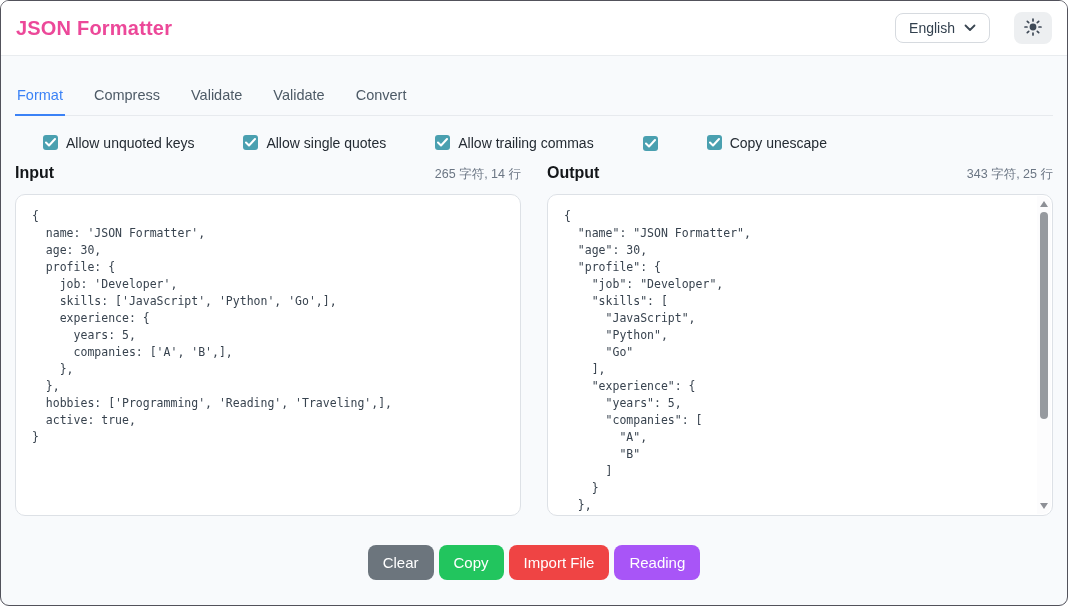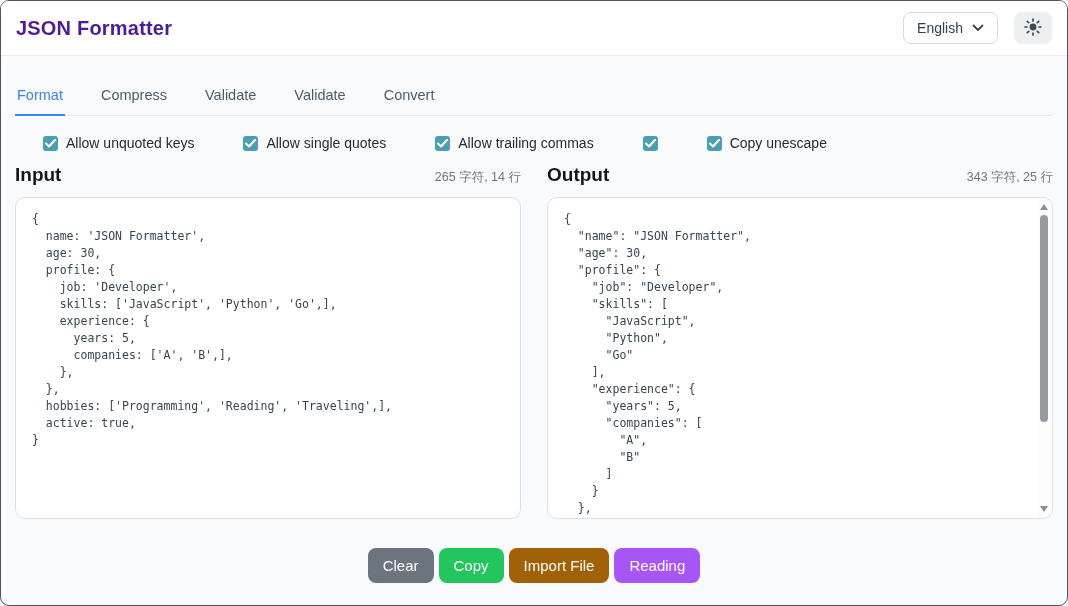--- a/index.html
+++ b/index.html
@@ -10,58 +10,58 @@
     background: #f8fafc; overflow: hidden;
     font-family: "Liberation Sans", sans-serif;
     color: #212529; position: relative;
   }
   
   .header {
     height: 55px; background: #ffffff; border-bottom: 1px solid #e9ecef;
     display: flex; align-items: center; justify-content: space-between;
     padding: 0 15px;
   }
-  .app-title { font-size: 20px; font-weight: 700; color: #4c1d95; letter-spacing: .2px; }
-  .header-right { display: flex; gap: 16px; }
+  .app-title { font-size: 20px; font-weight: 700; color: #ec4899; letter-spacing: .2px; }
+  .header-right { display: flex; align-items: center; gap: 24px; }
   .lang-select {
     display: flex; align-items: center; gap: 9px;
     border: 1px solid #d6dadf; border-radius: 8px; background: #fff;
     padding: 6px 13px; font-size: 14px; color: #32404e; cursor: pointer;
   }
   .lang-select svg { display: block; }
   .theme-btn {
     width: 38px; height: 32px; border: none; border-radius: 8px;
     background: #edeff1; display: flex; align-items: center; justify-content: center;
     cursor: pointer; padding: 0;
   }
   
   .main { padding: 0 14px; }
   .tabs {
-    display: flex; gap: 34px; margin-top: 25px;
+    display: flex; gap: 27px; margin-top: 25px;
     border-bottom: 1px solid #e7eaee;
   }
   .tab {
     font-size: 14.5px; color: #4d5a66; padding: 6px 2px 11px;
     cursor: pointer; border-bottom: 2px solid transparent; margin-bottom: -1px;
   }
   .tab.active { color: #3b82f6; border-bottom-color: #3b82f6; }
   .options { display: flex; align-items: center; gap: 21px; margin: 19px 0 0; }
-  .option { display: flex; align-items: center; gap: 8px; cursor: pointer; padding-left: 28px; }
+  .option { display: flex; align-items: flex-start; gap: 8px; cursor: pointer; padding-left: 28px; }
   .checkbox {
     width: 15px; height: 15px; border-radius: 3px; background: #4aa0b0;
     display: flex; align-items: center; justify-content: center; flex: 0 0 auto;
   }
   .option-label { font-size: 14px; color: #242b33; }
   .panels { display: flex; gap: 26px; margin-top: 3px; }
   .panel-col { flex: 1 1 0; min-width: 0; }
   .panel-head {
     display: flex; align-items: baseline; justify-content: space-between;
     margin: 10px 0 11px;
   }
-  .panel-title { font-size: 19px; font-weight: 700; color: #14171a; }
+  .panel-title { font-size: 16px; font-weight: 700; color: #14171a; }
   .panel-stats { font-size: 12.5px; color: #6b7684; }
   .panel {
     background: #fff; border: 1px solid #dde1e6; border-radius: 10px;
     height: 322px; overflow: hidden; position: relative;
   }
   pre.code {
     margin: 0; padding: 13px 16px; font-family: "DejaVu Sans Mono", monospace;
     font-size: 11.5px; line-height: 17px; color: #38434f; white-space: pre;
   }
   .output-panel pre.code { padding-right: 26px; }
@@ -83,21 +83,21 @@
   }
   
   .actions { display: flex; justify-content: center; gap: 5px; margin-top: 29px; }
   .btn {
     border: none; border-radius: 8px; color: #fff; font-size: 15px;
     font-family: "Liberation Sans", sans-serif;
     padding: 8px 15px; cursor: pointer; line-height: 19px;
   }
   .btn-clear { background: #6c757d; }
   .btn-copy { background: #22c55e; }
-  .btn-import { background: #a16207; }
+  .btn-import { background: #ef4444; }
   .btn-download { background: #a855f7; }
 </style>
 </head>
 <body>
 
 <div class="app">
 
   <div class="header">
     <div class="app-title">JSON Formatter</div>
     <div class="header-right">

